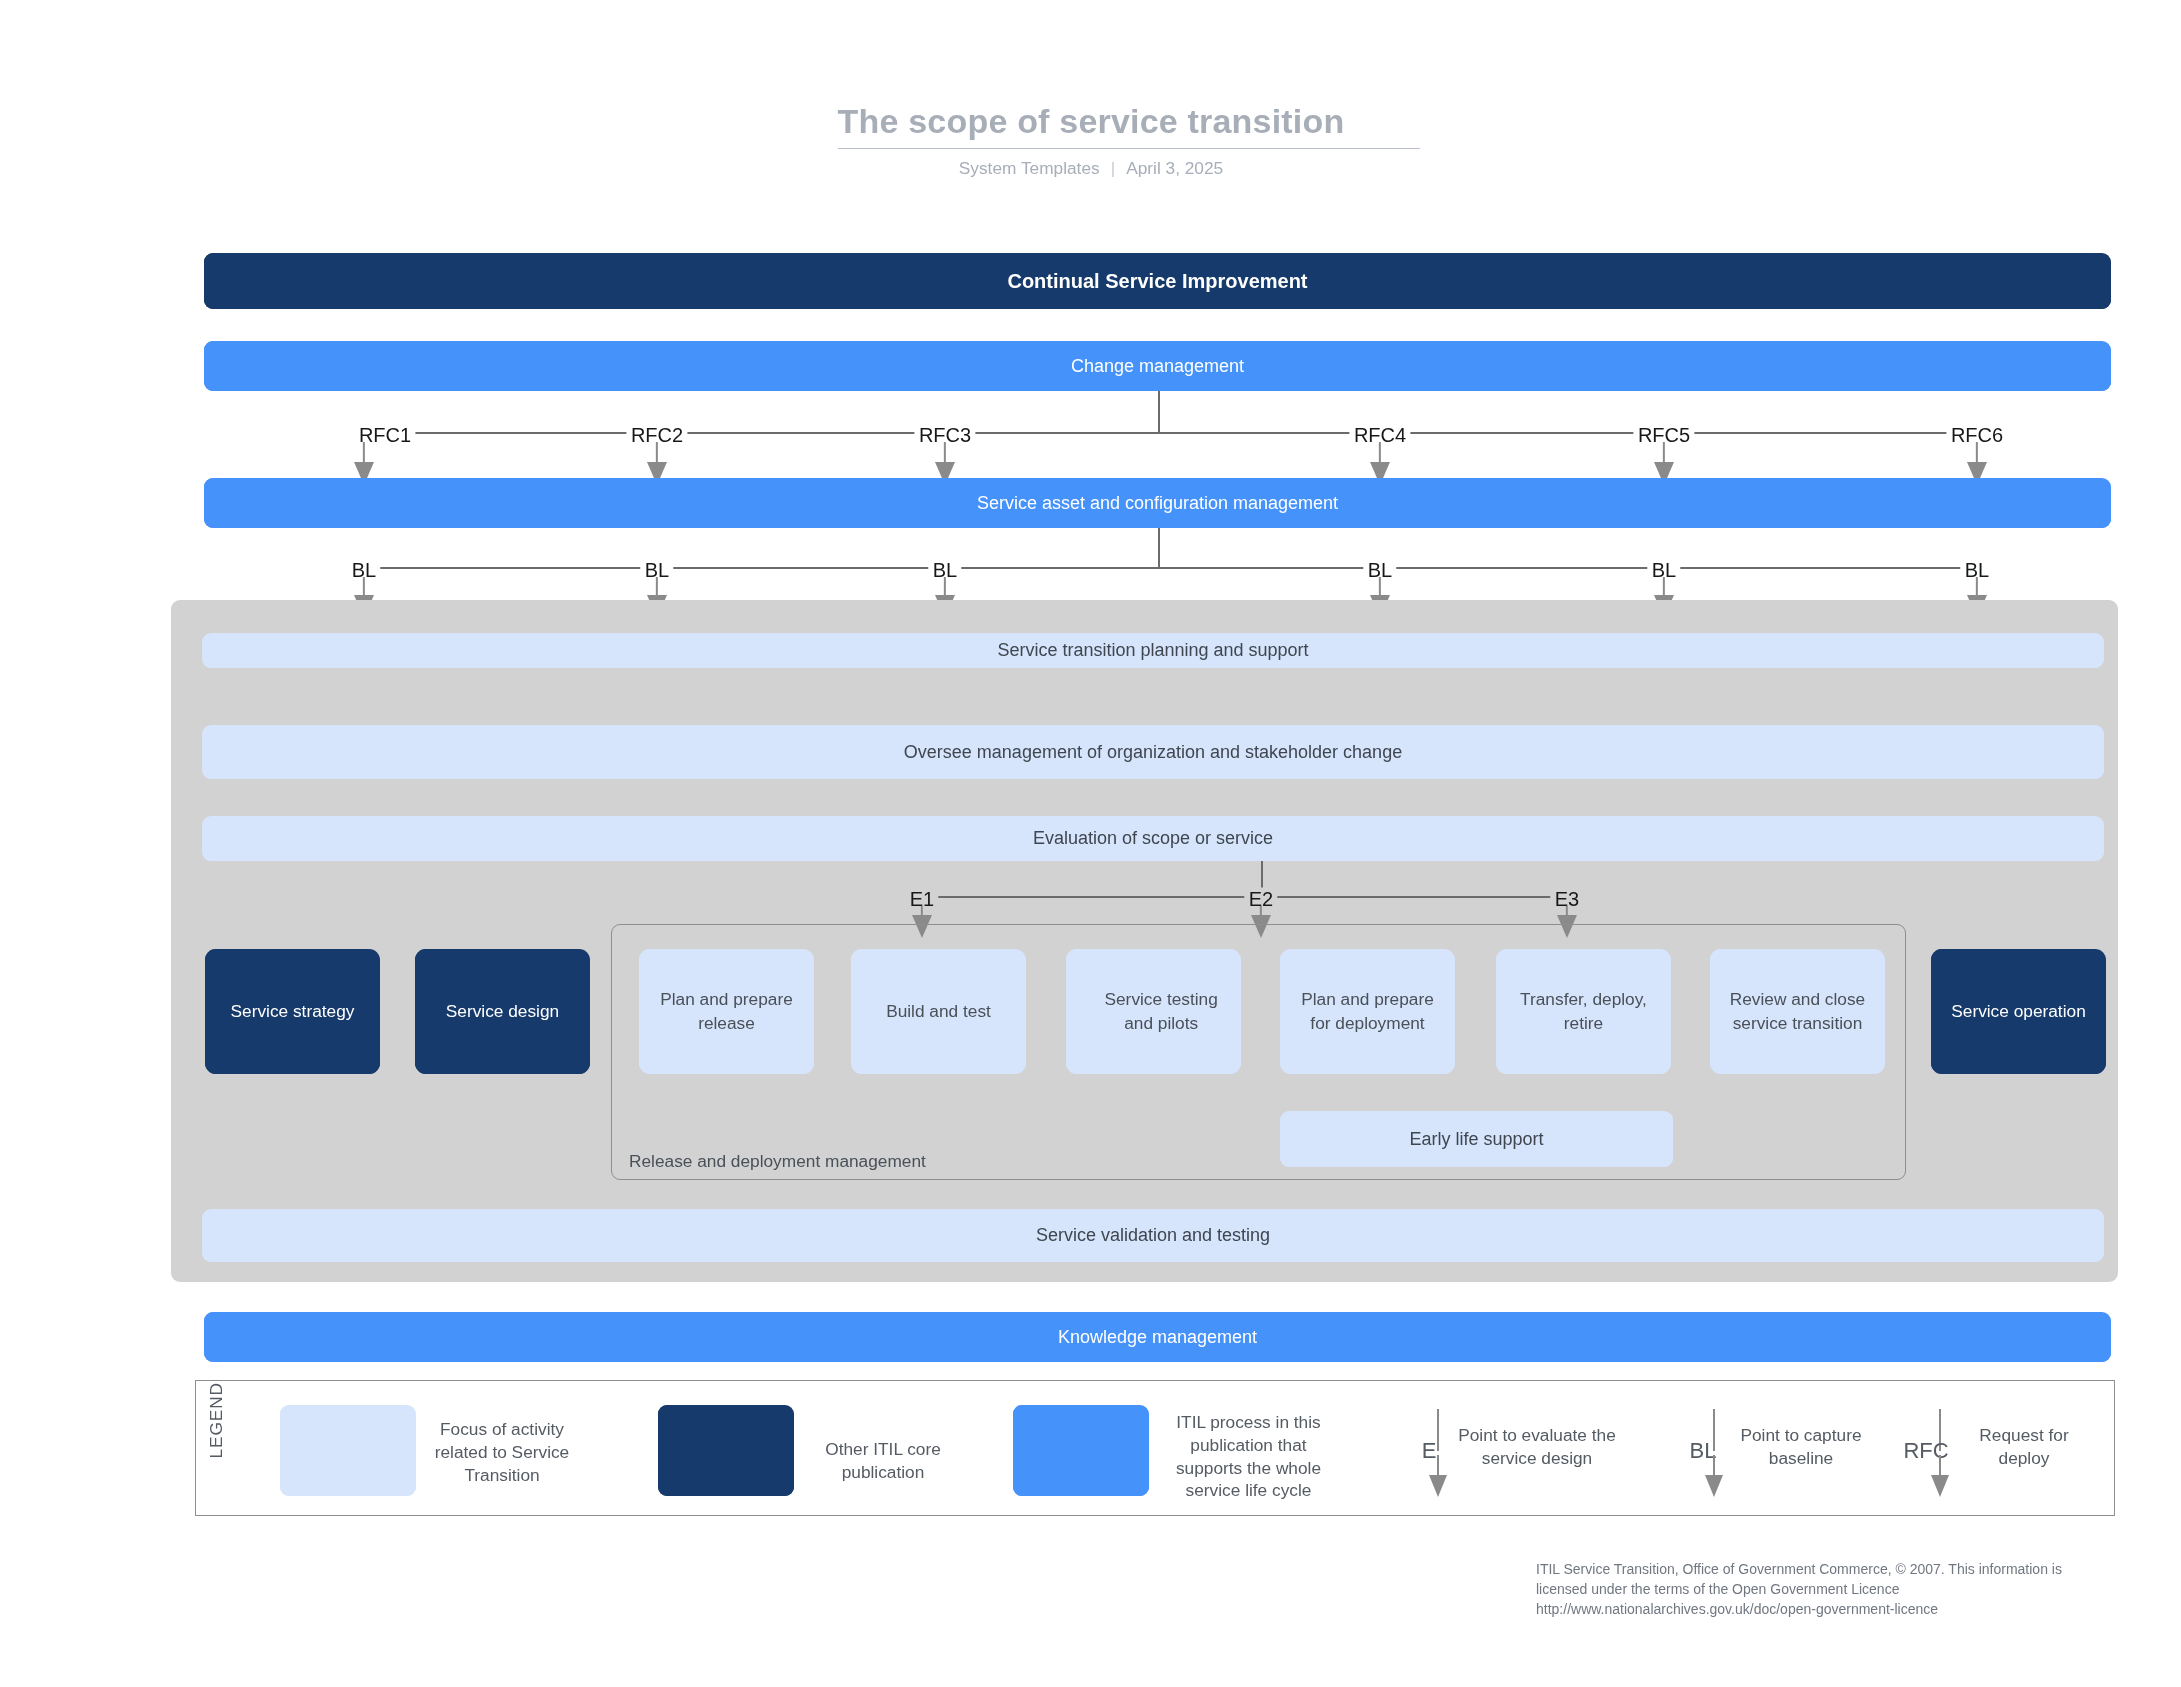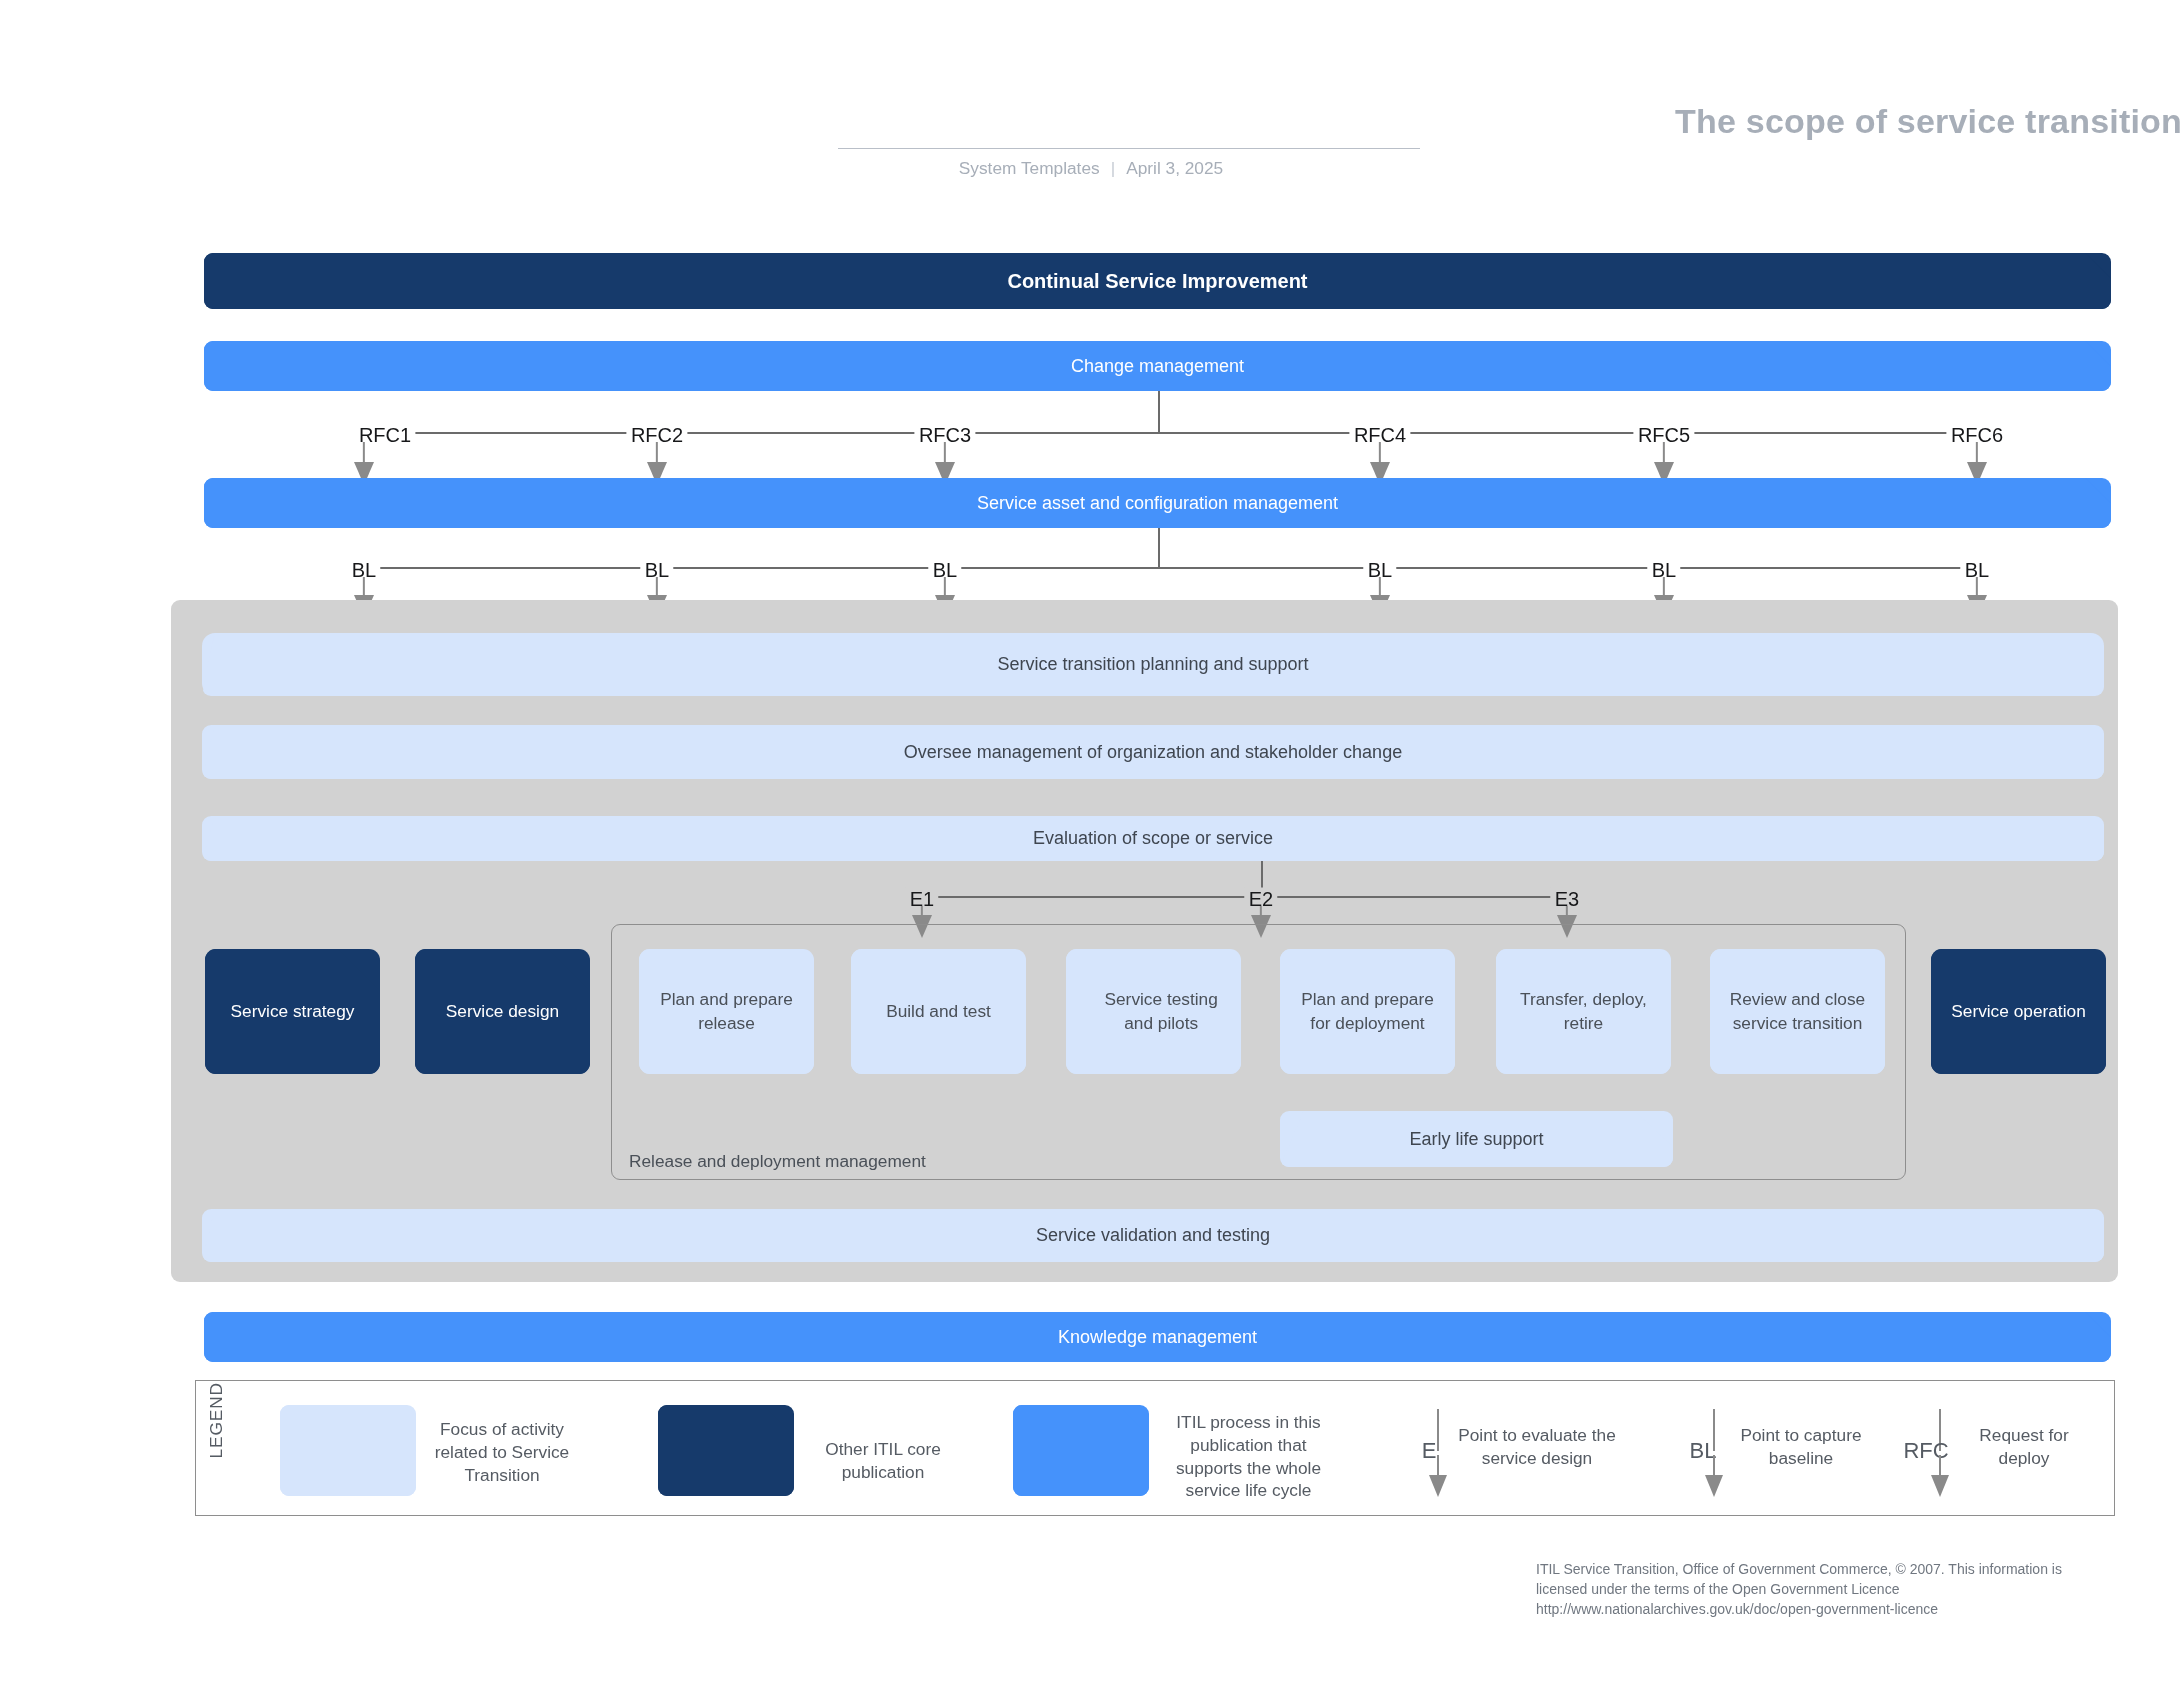--- a/index.html
+++ b/index.html
@@ -7,21 +7,21 @@
     width: 2182px; height: 1687px;
     background: #ffffff;
     font-family: "Liberation Sans", sans-serif;
     overflow: hidden;
   }
   #stage { position: relative; width: 2182px; height: 1687px; }
 
   
   .doc-title {
     position: absolute; left: 0; top: 102px; width: 2182px;
-    text-align: right;
+    text-align: center;
     font-size: 34px; font-weight: bold; color: #a7aeb8;
     letter-spacing: 0.2px;
   }
   .title-rule {
     position: absolute; left: 838px; top: 148px; width: 582px; height: 0.9px;
     background: #b9bfc8;
   }
   .doc-sub {
     position: absolute; left: 0; top: 158px; width: 2182px;
     text-align: center; font-size: 17.3px; color: #a7aeb8;
@@ -223,21 +223,21 @@
   <div class="conn-label" style="left:1664px; top:570px;">BL</div>
   <div class="arrow-stem" style="left:1664px; top:577px; height:23.6px;"></div>
   <div class="arrow-dn" style="left:1664px; top:595px;"></div>
 
   <div class="conn-label" style="left:1977px; top:570px;">BL</div>
   <div class="arrow-stem" style="left:1977px; top:577px; height:23.6px;"></div>
   <div class="arrow-dn" style="left:1977px; top:595px;"></div>
 
   <div class="gray-zone"></div>
 
-  <div class="banner lite slantL" style="left:202px; top:633px; width:1902px; height:63px; font-size:18px;border-radius:13px;">
+  <div class="banner lite slantL" style="left:202px; top:633px; width:1902px; height:35px; font-size:18px;">
     <span class="btxt">Service transition planning and support</span>
   </div>
 
   <div class="banner lite slantL" style="left:202px; top:725px; width:1902px; height:54px; font-size:18px;">
     <span class="btxt">Oversee management of organization and stakeholder change</span>
   </div>
 
   <div class="banner lite slantL" style="left:202px; top:816px; width:1902px; height:45px; font-size:18px;">
     <span class="btxt">Evaluation of scope or service</span>
   </div>

